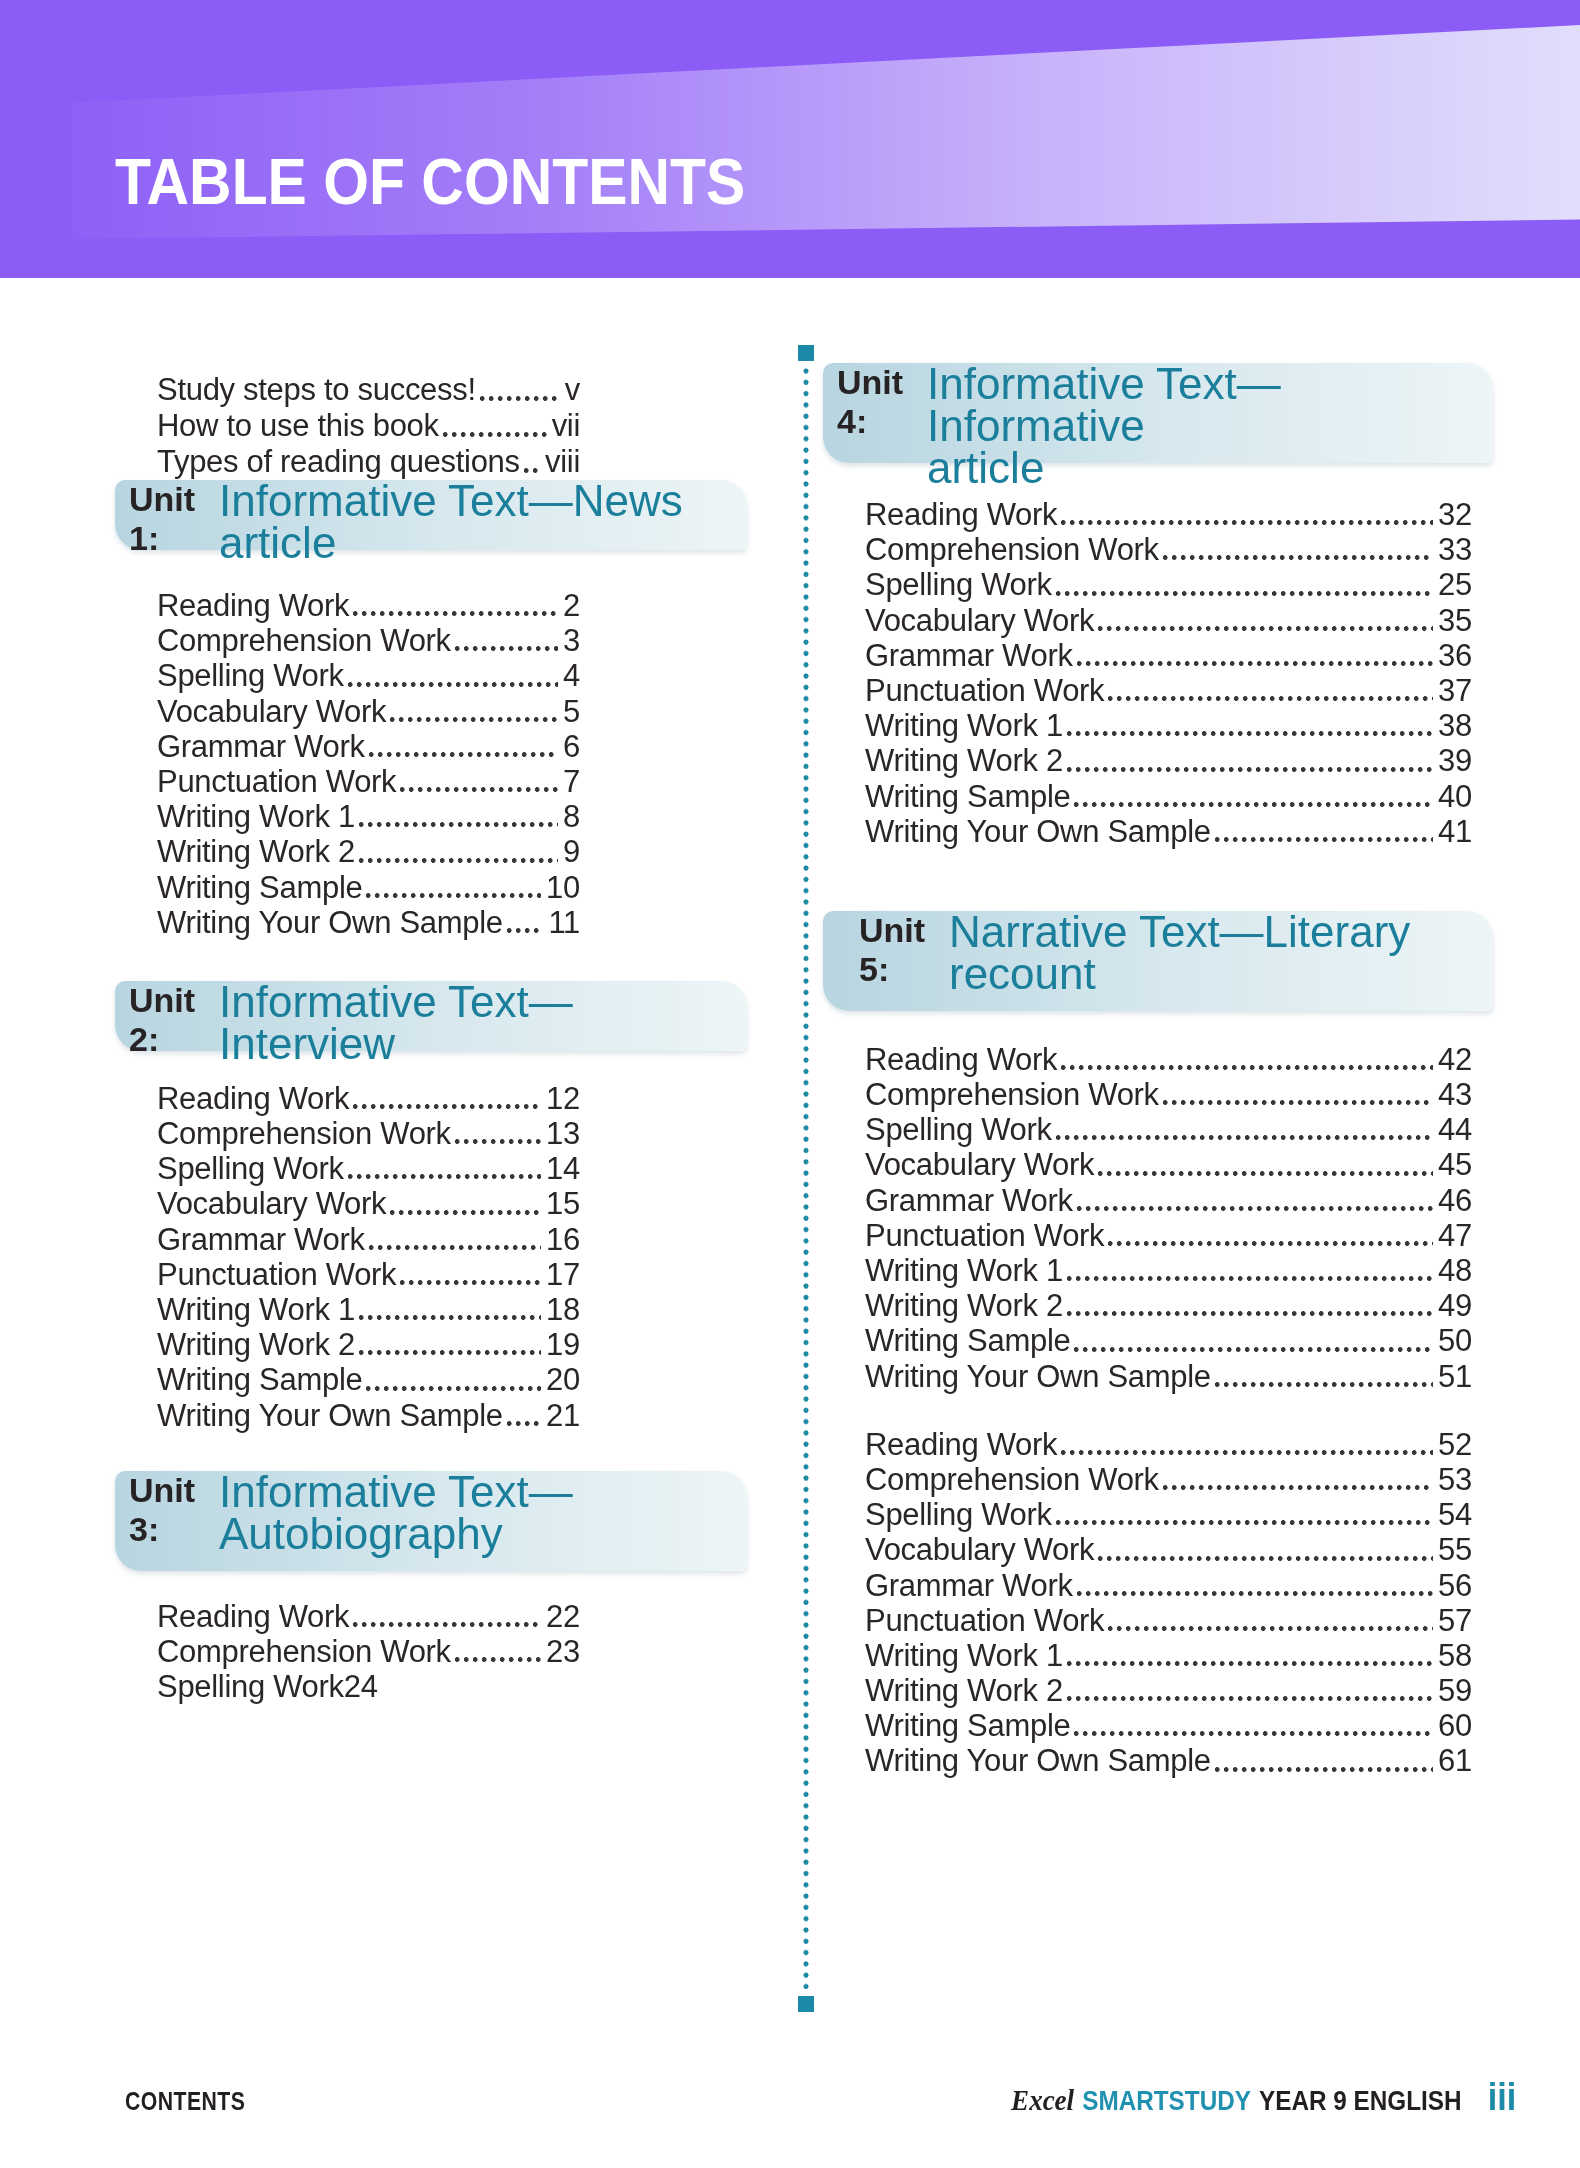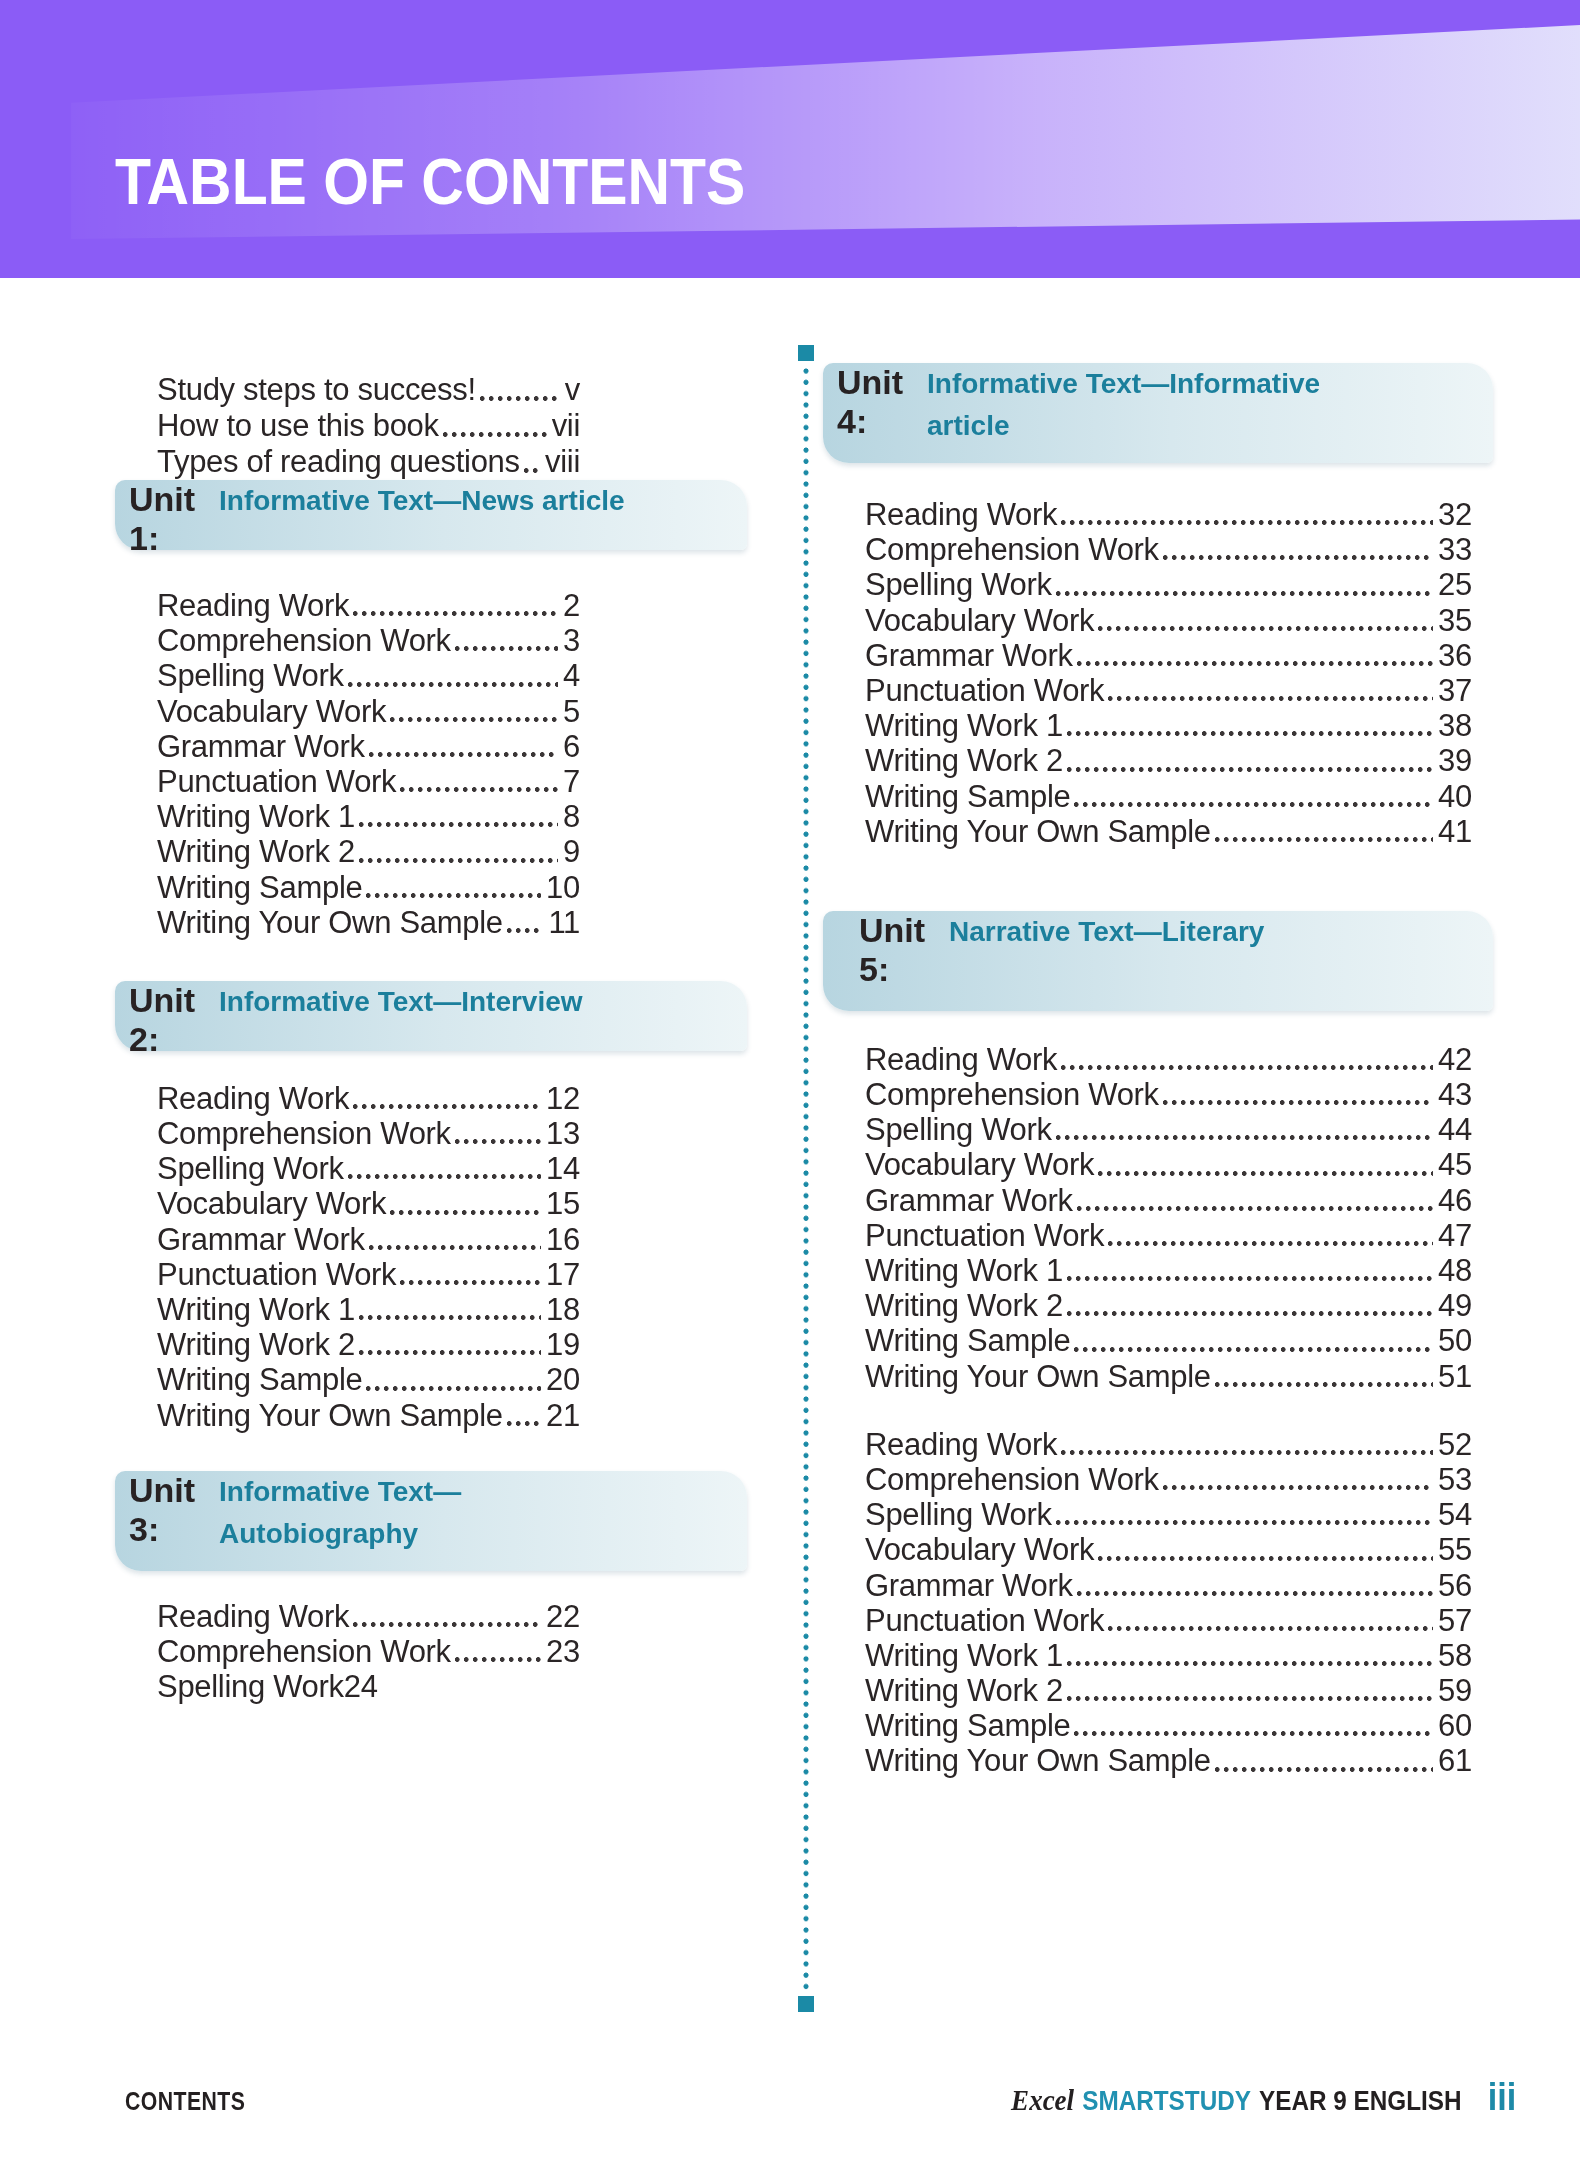--- a/index.html
+++ b/index.html
@@ -66,21 +66,21 @@
     background:linear-gradient(90deg,#b7d5e0 0%, #d7e8ee 52%, #edf5f7 100%);
     border-radius:10px 26px 6px 26px;
     box-shadow:0 3px 5px rgba(45,90,110,0.16);
   }
   .band.one { height:70px; }
   .band.two { height:100px; }
   .unit-num {
     flex:0 0 90px; font-size:34px; font-weight:bold; color:#272223;
   }
   .unit-title {
-    flex:1 1 auto; font-size:28px; font-weight:bold; color:#1b7f9c; line-height:42px;
+    flex:1 1 auto; font-size:44px; font-weight:normal; color:#1b7f9c; line-height:42px;
   }
   .unit-title .tline { display:block; }
 
   
   .sec-u1 .band { }
   .sec-u1 .list { margin-top:38px; }
   .sec-u2 .band { margin-top:41px; }
   .sec-u2 .list { margin-top:30px; }
   .sec-u3 .band { margin-top:38px; }
   .sec-u3 .list { margin-top:28px; }
@@ -367,20 +367,21 @@
     <span class="dots"></span>
     <span class="pg">41</span>
   </div>
           </div>
   </section>
         <section class="unit sec-u5">
     <div class="band two">
       <span class="unit-num">Unit 5:</span>
       <span class="unit-title">
               <span class="tline">Narrative Text—Literary</span>
+              <span class="tline">recount</span>
             </span>
     </div>
     <div class="list">
             <div class="row">
     <span class="lbl">Reading Work</span>
     <span class="dots"></span>
     <span class="pg">42</span>
   </div>
             <div class="row">
     <span class="lbl">Comprehension Work</span>

